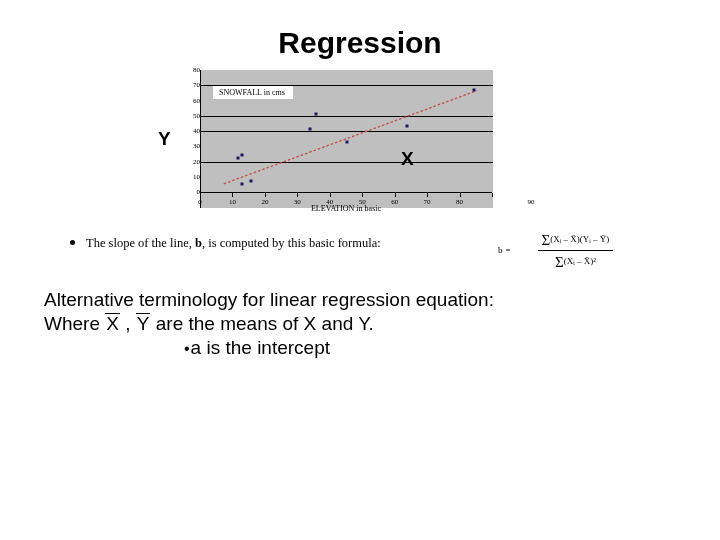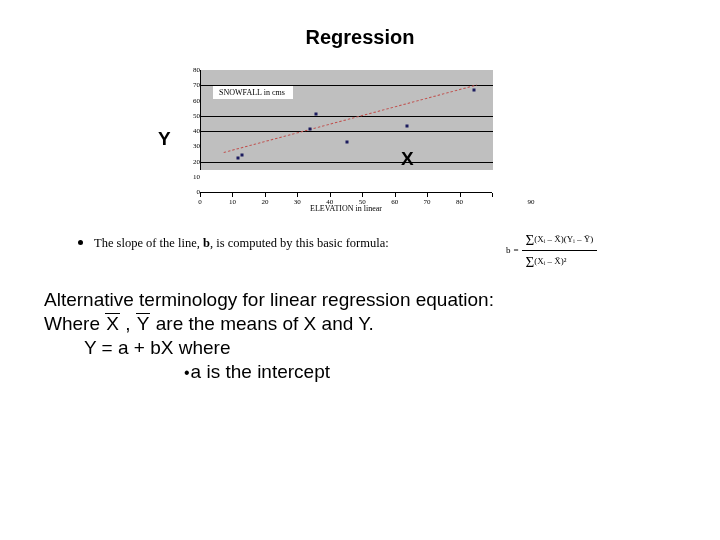--- a/index.html
+++ b/index.html
@@ -16,21 +16,21 @@
     overflow: hidden;
   }
 
   
   #slide-title {
     position: absolute;
     left: 0;
     top: 26px;
     width: 720px;
     text-align: center;
-    font-size: 20px;
+    font-size: 30px;
     font-weight: bold;
     letter-spacing: 0px;
     color: #000;
   }
 
   
   #chart-block {
     position: absolute;
     left: 150px;
     top: 66px;
@@ -65,21 +65,21 @@
     color: #000;
     white-space: nowrap;
   }
 
   
   #plot-area {
     position: absolute;
     left: 50px;
     top: 4px;
     width: 292px;
-    height: 100px;
+    height: 138px;
     background: #bfbfbf;
     border-left: 1px solid #000;
     overflow: hidden;
   }
   .gridline {
     position: absolute;
     left: 0;
     width: 100%;
     height: 1px;
     background: #000;
@@ -157,21 +157,21 @@
     text-align: center;
     font-size: 8px;
     font-family: "Liberation Serif", serif;
     color: #000;
     white-space: nowrap;
   }
 
   
   #formula-bullets {
     position: absolute;
-    left: 76px;
+    left: 68px;
     top: 234px;
     width: 600px;
     font-family: "Liberation Serif", serif;
     color: #000;
   }
   .fbullet {
     position: relative;
     padding-left: 18px;
     font-size: 12.5px;
     line-height: 18px;
@@ -196,20 +196,22 @@
     font-size: 9px;
     font-family: "Liberation Serif", serif;
     display: flex;
     align-items: center;
   }
   #slope-formula .bvar { font-size: 9px; font-style: normal; margin-right: 3px; }
   #slope-formula .eq { margin-right: 3px; }
   .frac {
     display: inline-flex;
     flex-direction: column;
+    align-items: center;
+    margin-left: 24px;
   }
   .frac .num {
     border-bottom: 1px solid #000;
     padding: 0 4px 1px 4px;
     white-space: nowrap;
   }
   .frac .den {
     padding: 1px 4px 0 4px;
     white-space: nowrap;
   }
@@ -315,21 +317,21 @@
       <div class="xtick-label" style="left: 162.222px;">50</div>
       <div class="xtick-mark" style="left: 194.667px;"></div>
       <div class="xtick-label" style="left: 194.667px;">60</div>
       <div class="xtick-mark" style="left: 227.111px;"></div>
       <div class="xtick-label" style="left: 227.111px;">70</div>
       <div class="xtick-mark" style="left: 259.556px;"></div>
       <div class="xtick-label" style="left: 259.556px;">80</div>
       <div class="xtick-mark" style="left: 292px;"></div>
       <div class="xtick-label" style="left: 292px; margin-left: 39px;">90</div>
     </div>
-  <div id="x-axis-title">ELEVATION in linear</div>
+  <div id="x-axis-title">ELEVATION in basic</div>
 </div>
 
 <div id="formula-bullets">
 
   <div class="fbullet">
     <span class="dot"></span>
     <span>The slope of the line, </span><b>b</b><span>, is computed by this basic formula:</span>
 
     <span id="slope-formula">
       <span class="bvar">b</span>
@@ -342,18 +344,17 @@
   </div>
 
 </div>
 
 <div id="body-text">
 
   <div class="bodyline">Alternative terminology for linear regression equation:</div>
 
   <div class="bodyline"><span>Where </span><span class="overbar">X</span><span> , </span><span class="overbar">Y</span><span> are the means of X and Y.</span></div>
 
-  <div class="bodyline eqline">Y = a + bX   where</div>
 
   <div id="sub-bullets">
       <div class="bodyline subbullet"><span class="sdot">•</span><span>a is the intercept</span></div>
     </div>
 </div>
 
 </body></html>

